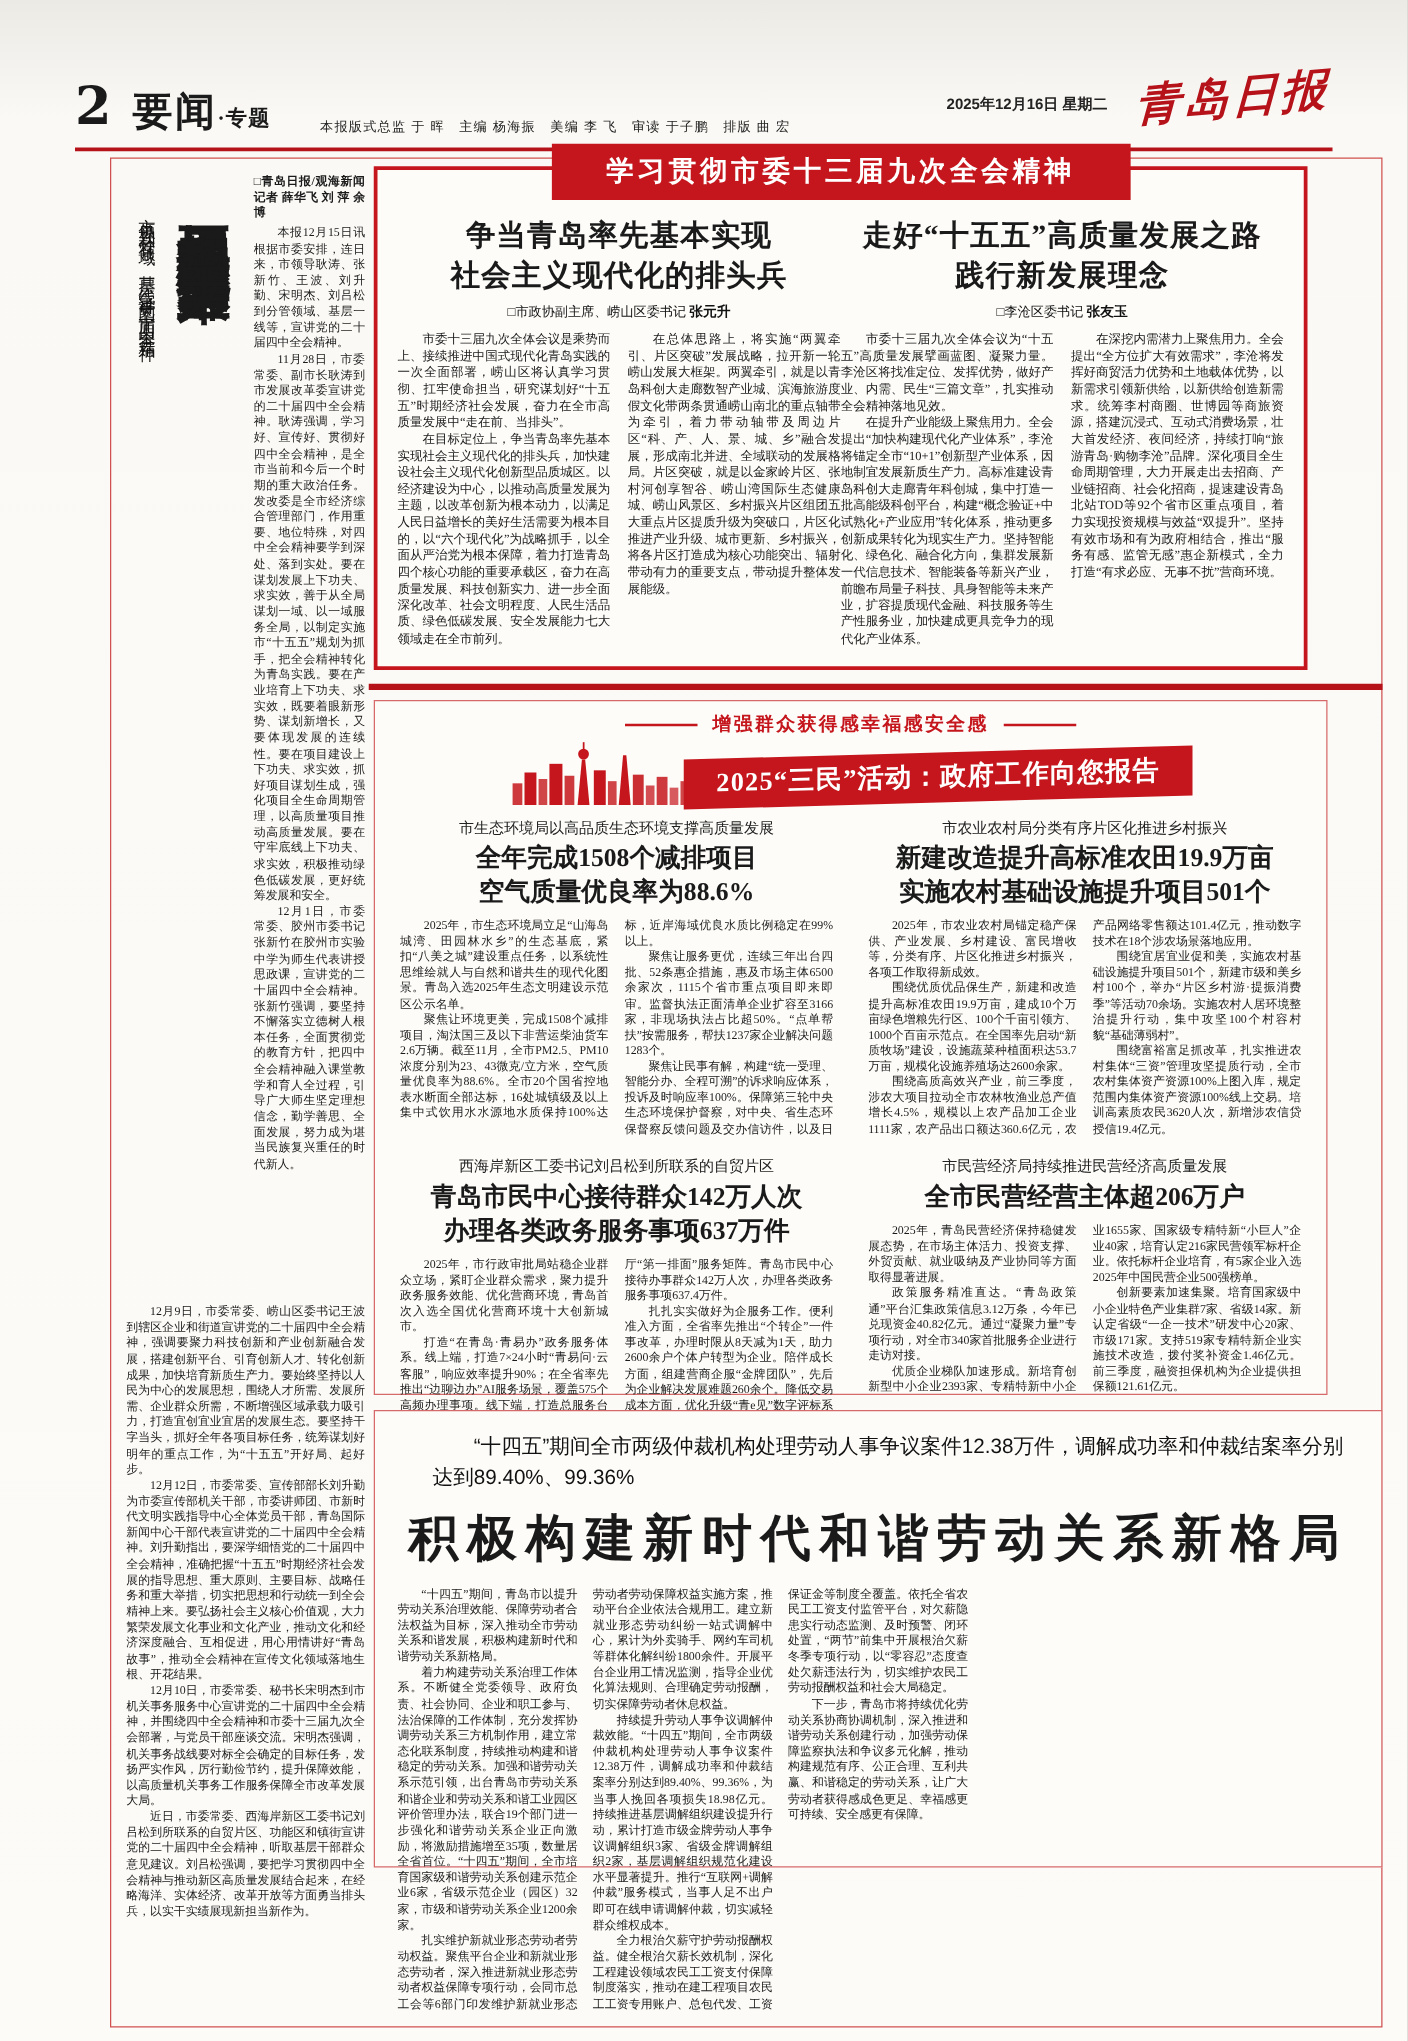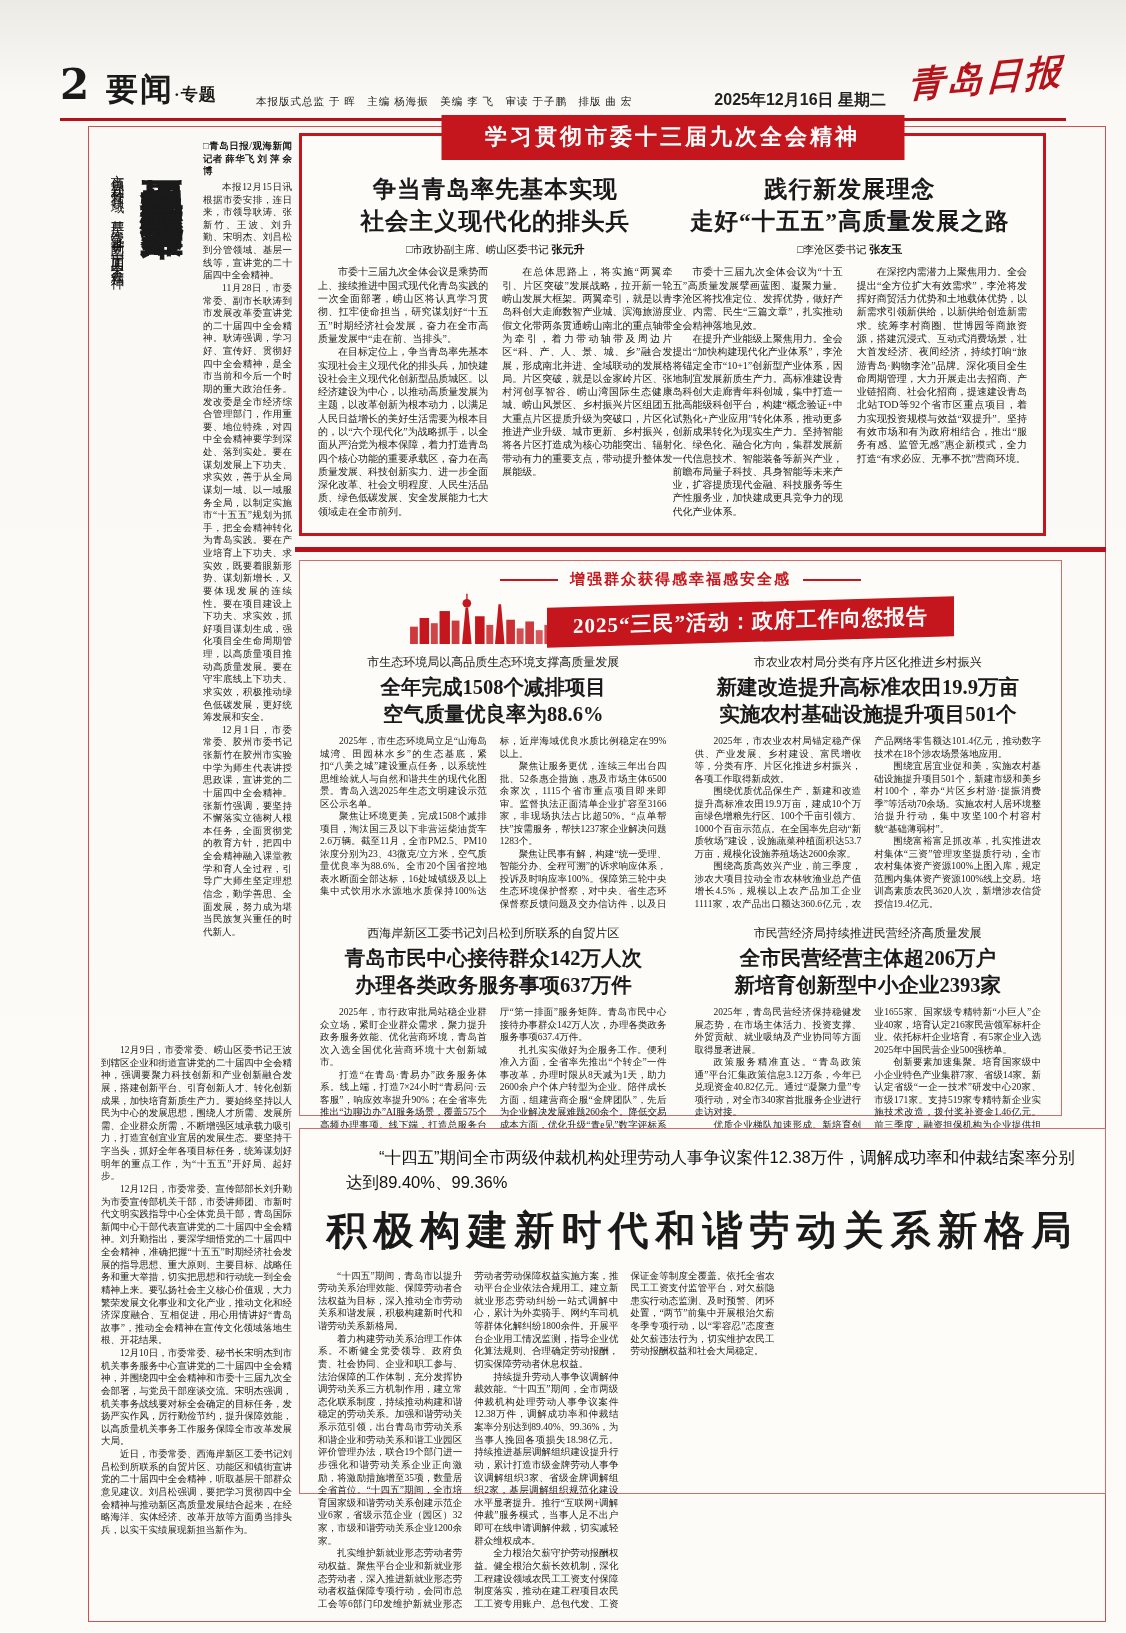--- a/index.html
+++ b/index.html
@@ -12,21 +12,21 @@
     position: relative; width:1126px; height:1633px; overflow:hidden;
     background: linear-gradient(#eceae5 0, #faf9f5 95px, #fcfbf8 100%);
     color:#1a1a1a;
   }
   
   .hdr { position:absolute; left:60px; top:58px; width:1006px; height:58px; }
   .pageno { position:absolute; left:0; top:2px; font-size:42px; font-weight:bold; font-family:"DejaVu Serif",serif; }
   .secname { position:absolute; left:46px; top:10px; font-size:32px; font-weight:bold; letter-spacing:2px; }
   .secsub { font-size:17px; font-weight:bold; letter-spacing:1px; }
   .credits { position:absolute; left:196px; bottom:7px; font-size:10.5px; font-family:"Liberation Sans",sans-serif; color:#222; letter-spacing:1px; }
-  .issuedate { position:absolute; right:180px; bottom:5px; font-size:16px; font-family:"Liberation Sans",sans-serif; font-weight:bold; color:#222; }
+  .issuedate { position:absolute; right:180px; bottom:24px; font-size:12px; font-family:"Liberation Sans",sans-serif; font-weight:bold; color:#222; }
   .brand { position:absolute; right:2px; top:-4px; font-size:36px; font-weight:bold; font-style:italic;
            color:#b5121a; transform:rotate(-5deg) skewX(-7deg); letter-spacing:3px; font-family:"DejaVu Serif",serif; }
   .redline { position:absolute; left:60px; top:118px; width:1006px; height:3px; background:#b5121a; }
   
   .frame { position:absolute; left:88px; top:126px; width:1018px; height:1496px; border:1px solid #d05050; }
   
   .sidebar { position:absolute; left:101px; top:140px; width:191px; height:1478px; }
   .sb-top { display:flex; height:896px; overflow:hidden; }
   .sb-kicker { writing-mode:vertical-rl; width:25px; font-size:13.5px; letter-spacing:3.5px;
                padding-top:24px; color:#111; font-family:"Liberation Sans",sans-serif; }
@@ -133,22 +133,22 @@
           <b>张元升</b>
         </div>
         <div class="study-body">
             <p class="para">市委十三届九次全体会议是乘势而上、接续推进中国式现代化青岛实践的一次全面部署，崂山区将认真学习贯彻、扛牢使命担当，研究谋划好“十五五”时期经济社会发展，奋力在全市高质量发展中“走在前、当排头”。</p>
             <p class="para">在目标定位上，争当青岛率先基本实现社会主义现代化的排头兵，加快建设社会主义现代化创新型品质城区。以经济建设为中心，以推动高质量发展为主题，以改革创新为根本动力，以满足人民日益增长的美好生活需要为根本目的，以“六个现代化”为战略抓手，以全面从严治党为根本保障，着力打造青岛四个核心功能的重要承载区，奋力在高质量发展、科技创新实力、进一步全面深化改革、社会文明程度、人民生活品质、绿色低碳发展、安全发展能力七大领域走在全市前列。</p>
             <p class="para">在总体思路上，将实施“两翼牵引、片区突破”发展战略，拉开新一轮崂山发展大框架。两翼牵引，就是以青岛科创大走廊数智产业城、滨海旅游度假文化带两条贯通崂山南北的重点轴带为牵引，着力带动轴带及周边片区“科、产、人、景、城、乡”融合发展，形成南北并进、全域联动的发展格局。片区突破，就是以金家岭片区、张村河创享智谷、崂山湾国际生态健康城、崂山风景区、乡村振兴片区组团五大重点片区提质升级为突破口，片区化推进产业升级、城市更新、乡村振兴，将各片区打造成为核心功能突出、辐射带动有力的重要支点，带动提升整体发展能级。</p>
           </div>
       </div>
       <div class="study-art">
         <h2>
+          <span style="display:block">走好“十五五”高质量发展之路</span>
           <span style="display:block">践行新发展理念</span>
-          <span style="display:block">走好“十五五”高质量发展之路</span>
         </h2>
         <div class="byline">
           <span>□李沧区委书记</span>
           <b>张友玉</b>
         </div>
         <div class="study-body">
             <p class="para">市委十三届九次全体会议为“十五五”高质量发展擘画蓝图、凝聚力量。李沧区将找准定位、发挥优势，做好产业、内需、民生“三篇文章”，扎实推动全会精神落地见效。</p>
             <p class="para">在提升产业能级上聚焦用力。全会提出“加快构建现代化产业体系”，李沧将锚定全市“10+1”创新型产业体系，因地制宜发展新质生产力。高标准建设青岛科创大走廊青年科创城，集中打造一批高能级科创平台，构建“概念验证+中试熟化+产业应用”转化体系，推动更多创新成果转化为现实生产力。坚持智能化、绿色化、融合化方向，集群发展新一代信息技术、智能装备等新兴产业，前瞻布局量子科技、具身智能等未来产业，扩容提质现代金融、科技服务等生产性服务业，加快建成更具竞争力的现代化产业体系。</p>
             <p class="para">在深挖内需潜力上聚焦用力。全会提出“全方位扩大有效需求”，李沧将发挥好商贸活力优势和土地载体优势，以新需求引领新供给，以新供给创造新需求。统筹李村商圈、世博园等商旅资源，搭建沉浸式、互动式消费场景，壮大首发经济、夜间经济，持续打响“旅游青岛·购物李沧”品牌。深化项目全生命周期管理，大力开展走出去招商、产业链招商、社会化招商，提速建设青岛北站TOD等92个省市区重点项目，着力实现投资规模与效益“双提升”。坚持有效市场和有为政府相结合，推出“服务有感、监管无感”惠企新模式，全力打造“有求必应、无事不扰”营商环境。</p>
           </div>
@@ -219,37 +219,37 @@
         <div class="cbody short">
             <p class="para">2025年，市行政审批局站稳企业群众立场，紧盯企业群众需求，聚力提升政务服务效能、优化营商环境，青岛首次入选全国优化营商环境十大创新城市。</p>
             <p class="para">打造“在青岛·青易办”政务服务体系。线上端，打造7×24小时“青易问·云客服”，响应效率提升90%；在全省率先推出“边聊边办”AI服务场景，覆盖575个高频办理事项。线下端，打造总服务台帮办代办（跨域通办）专区、市民会客厅“第一排面”服务矩阵。青岛市民中心接待办事群众142万人次，办理各类政务服务事项637.4万件。</p>
             <p class="para">扎扎实实做好为企服务工作。便利准入方面，全省率先推出“个转企”一件事改革，办理时限从8天减为1天，助力2600余户个体户转型为企业。陪伴成长方面，组建营商企服“金牌团队”，先后为企业解决发展难题260余个。降低交易成本方面，优化升级“青e见”数字评标系统，6500余个项目实现“线下不见面、线上面对面”。</p>
           </div>
       </div>
       <div class="cell">
         <div class="kick">市民营经济局持续推进民营经济高质量发展</div>
         <h3>
           <span>全市民营经营主体超206万户</span>
-          <span>新培育创新型中小企业2393家</span>
         </h3>
         <div class="cbody short">
             <p class="para">2025年，青岛民营经济保持稳健发展态势，在市场主体活力、投资支撑、外贸贡献、就业吸纳及产业协同等方面取得显著进展。</p>
             <p class="para">政策服务精准直达。“青岛政策通”平台汇集政策信息3.12万条，今年已兑现资金40.82亿元。通过“凝聚力量”专项行动，对全市340家首批服务企业进行走访对接。</p>
             <p class="para">优质企业梯队加速形成。新培育创新型中小企业2393家、专精特新中小企业1655家、国家级专精特新“小巨人”企业40家，培育认定216家民营领军标杆企业。依托标杆企业培育，有5家企业入选2025年中国民营企业500强榜单。</p>
             <p class="para">创新要素加速集聚。培育国家级中小企业特色产业集群7家、省级14家。新认定省级“一企一技术”研发中心20家、市级171家。支持519家专精特新企业实施技术改造，拨付奖补资金1.46亿元。前三季度，融资担保机构为企业提供担保额121.61亿元。</p>
           </div>
       </div>
     </div>
   </div>
 
   <div class="labor">
     <div class="labor-kick">“十四五”期间全市两级仲裁机构处理劳动人事争议案件12.38万件，调解成功率和仲裁结案率分别达到89.40%、99.36%</div>
     <h1>积极构建新时代和谐劳动关系新格局</h1>
     <div class="labor-body">
         <p class="para">“十四五”期间，青岛市以提升劳动关系治理效能、保障劳动者合法权益为目标，深入推动全市劳动关系和谐发展，积极构建新时代和谐劳动关系新格局。</p>
         <p class="para">着力构建劳动关系治理工作体系。不断健全党委领导、政府负责、社会协同、企业和职工参与、法治保障的工作体制，充分发挥协调劳动关系三方机制作用，建立常态化联系制度，持续推动构建和谐稳定的劳动关系。加强和谐劳动关系示范引领，出台青岛市劳动关系和谐企业和劳动关系和谐工业园区评价管理办法，联合19个部门进一步强化和谐劳动关系企业正向激励，将激励措施增至35项，数量居全省首位。“十四五”期间，全市培育国家级和谐劳动关系创建示范企业6家，省级示范企业（园区）32家，市级和谐劳动关系企业1200余家。</p>
         <p class="para">扎实维护新就业形态劳动者劳动权益。聚焦平台企业和新就业形态劳动者，深入推进新就业形态劳动者权益保障专项行动，会同市总工会等6部门印发维护新就业形态劳动者劳动保障权益实施方案，推动平台企业依法合规用工。建立新就业形态劳动纠纷一站式调解中心，累计为外卖骑手、网约车司机等群体化解纠纷1800余件。开展平台企业用工情况监测，指导企业优化算法规则、合理确定劳动报酬，切实保障劳动者休息权益。</p>
         <p class="para">持续提升劳动人事争议调解仲裁效能。“十四五”期间，全市两级仲裁机构处理劳动人事争议案件12.38万件，调解成功率和仲裁结案率分别达到89.40%、99.36%，为当事人挽回各项损失18.98亿元。持续推进基层调解组织建设提升行动，累计打造市级金牌劳动人事争议调解组织3家、省级金牌调解组织2家，基层调解组织规范化建设水平显著提升。推行“互联网+调解仲裁”服务模式，当事人足不出户即可在线申请调解仲裁，切实减轻群众维权成本。</p>
         <p class="para">全力根治欠薪守护劳动报酬权益。健全根治欠薪长效机制，深化工程建设领域农民工工资支付保障制度落实，推动在建工程项目农民工工资专用账户、总包代发、工资保证金等制度全覆盖。依托全省农民工工资支付监管平台，对欠薪隐患实行动态监测、及时预警、闭环处置，“两节”前集中开展根治欠薪冬季专项行动，以“零容忍”态度查处欠薪违法行为，切实维护农民工劳动报酬权益和社会大局稳定。</p>
+        <p class="para">下一步，青岛市将持续优化劳动关系协商协调机制，深入推进和谐劳动关系创建行动，加强劳动保障监察执法和争议多元化解，推动构建规范有序、公正合理、互利共赢、和谐稳定的劳动关系，让广大劳动者获得感成色更足、幸福感更可持续、安全感更有保障。</p>
       </div>
   </div>
 
 </div>
 
 </body></html>

